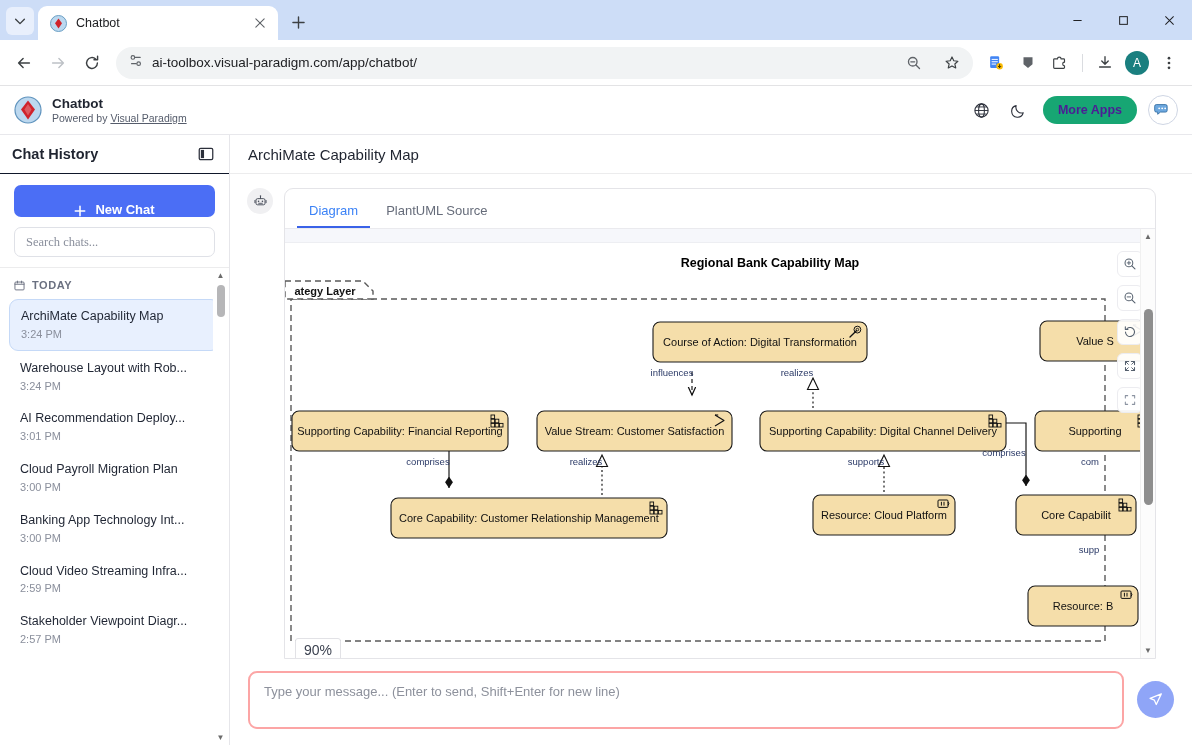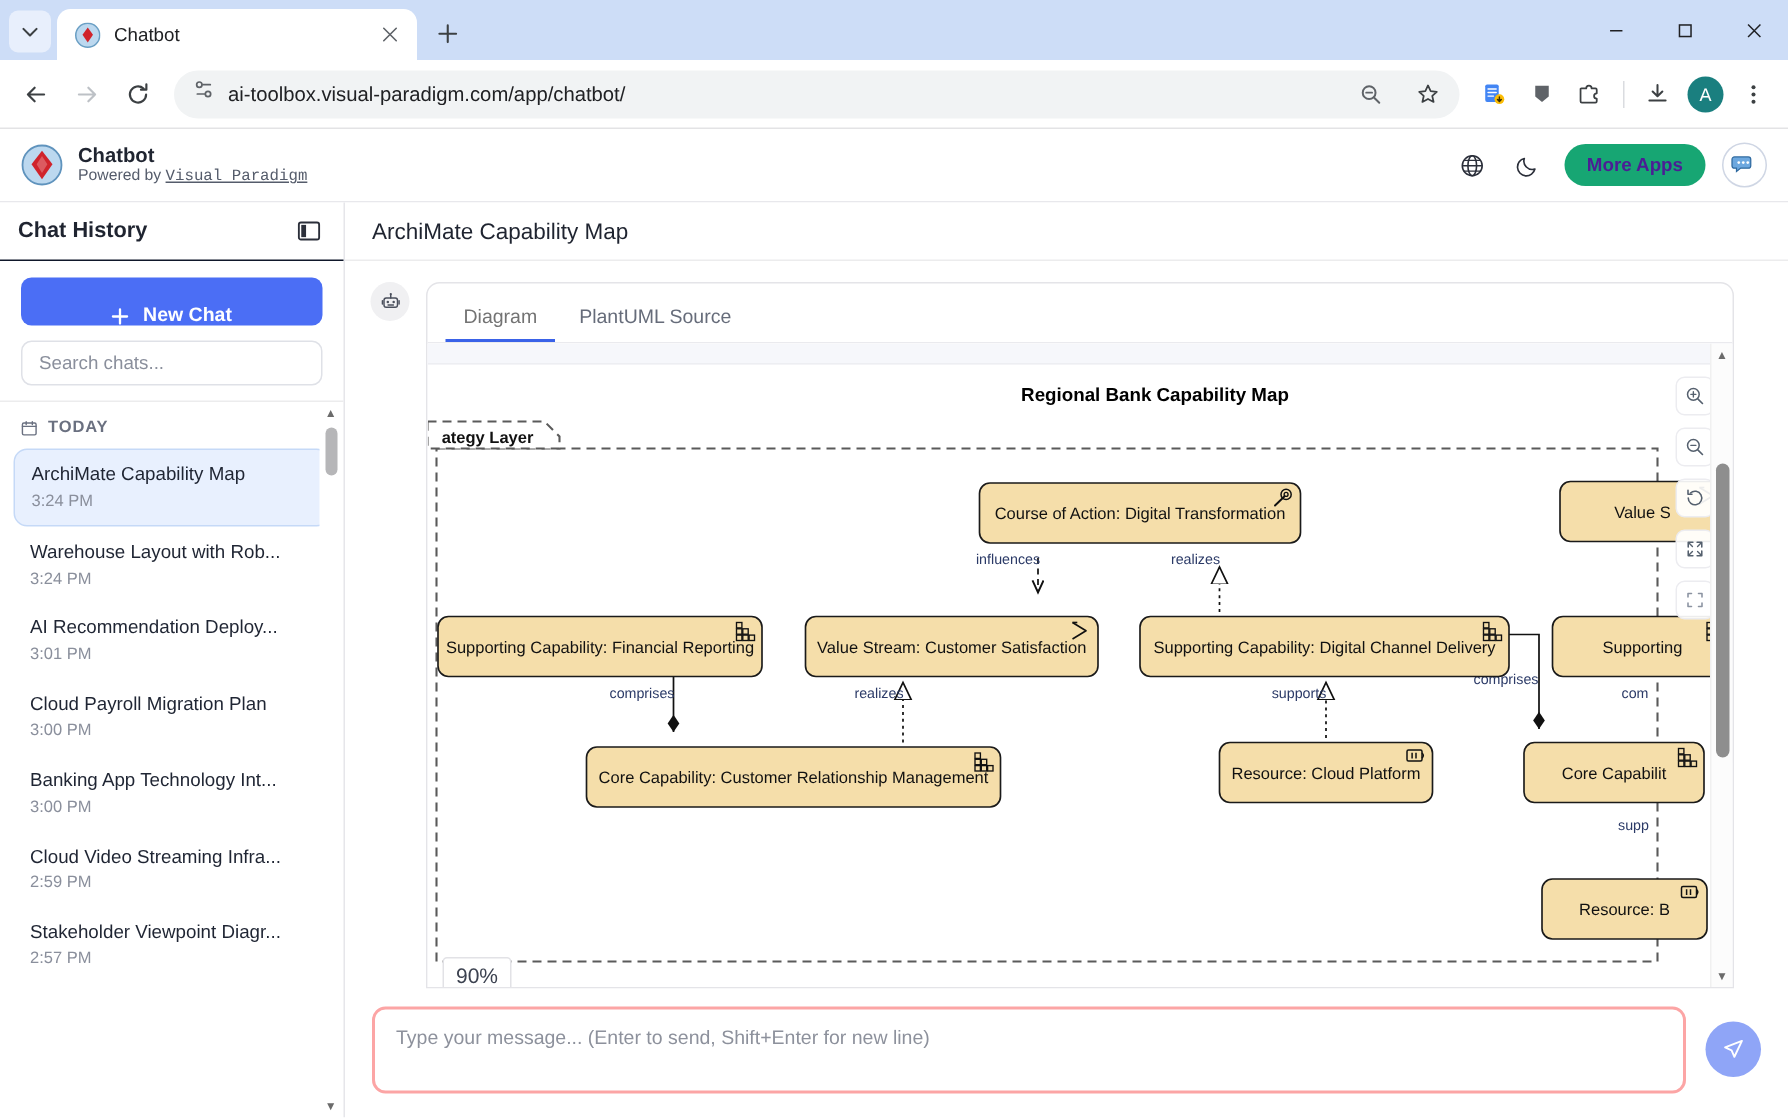--- a/index.html
+++ b/index.html
@@ -86,21 +86,21 @@
 
   
   .app-header {
     height: 49px; background: #fff; border-bottom: 1px solid #e8e8ec;
     display: flex; align-items: center; padding: 0 14px; gap: 10px;
   }
   .app-logo { width: 28px; height: 28px; flex: 0 0 auto; }
   .app-brand { display: flex; flex-direction: column; line-height: 1.15; }
   .app-brand-title { font-size: 13.5px; font-weight: 700; color: #1f2430; }
   .app-brand-sub { font-size: 10.5px; color: #555c6b; }
-  .app-brand-sub a { color: #555c6b; text-decoration: underline; font-family: Liberation Mono, monospace; }
+  .app-brand-sub a { color: #555c6b; text-decoration: underline; }
   .app-header-right {
     margin-left: auto; display: flex; align-items: center; gap: 11px;
   }
   .hdr-icon-btn {
     width: 26px; height: 26px; display: flex; align-items: center;
     justify-content: center; cursor: pointer; border-radius: 5px;
   }
   .more-apps-btn {
     background: #17a673; color: #4c1d95; font-size: 12.5px; font-weight: 700;
     border: none; border-radius: 16px; padding: 7px 15px; cursor: pointer;
@@ -131,21 +131,21 @@
   .sidebar-actions { padding: 11px 14px 10px; border-bottom: 1px solid #ececed; }
   .new-chat-btn {
     width: 100%; height: 32px; background: #4b6ef5; color: #fff;
     border: none; border-radius: 7px; font-size: 13px; font-weight: 700;
     display: flex; align-items: flex-end; justify-content: center; gap: 9px;
     cursor: pointer; font-family: inherit;
   }
   .search-wrap { margin-top: 10px; }
   .search-input {
     width: 100%; height: 30px; border: 1px solid #dfe1e7; border-radius: 7px;
-    padding: 0 11px; font-size: 12.5px; color: #333; font-family: Liberation Sans, sans-serif;
+    padding: 0 11px; font-size: 12.5px; color: #333; font-family: Liberation Serif, serif;
     outline: none;
   }
   .search-input::placeholder { color: #8a8f9c; }
   .chat-list { flex: 1; overflow: hidden; position: relative; padding-top: 8px; }
   .group-label {
     display: flex; align-items: center; gap: 7px;
     padding: 3px 14px 7px; font-size: 11px; color: #6a7080;
     letter-spacing: .6px; font-weight: 600;
   }
   .chat-item {
@@ -188,21 +188,21 @@
     background: #fff; min-width: 0;
   }
   .artifact-tabs {
     display: flex; gap: 4px; padding: 8px 12px 0;
     border-bottom: 1px solid #eaeaee;
   }
   .artifact-tab {
     padding: 6px 12px 8px; font-size: 13px; color: #666c7a;
     cursor: pointer; border-bottom: 2px solid transparent;
   }
-  .artifact-tab.active { color: #737373; border-bottom-color: #3a62e8; }
+  .artifact-tab.active { color: #3b82f6; border-bottom-color: #3a62e8; }
   .diagram-wrap { flex: 1; position: relative; overflow: hidden; background: #fff; }
   .diagram-topbar { height: 14px; background: #f6f7fb; border-bottom: 1px solid #edeef2; }
   .diagram-canvas { position: absolute; inset: 14px 0 0 0; overflow: hidden; }
   .diagram-svg { position: absolute; left: 0; top: 0; }
 
   .zoom-toolbar {
     position: absolute; right: 12px; top: 22px;
     display: flex; flex-direction: column; gap: 8px; z-index: 6;
   }
   .zoom-btn {

